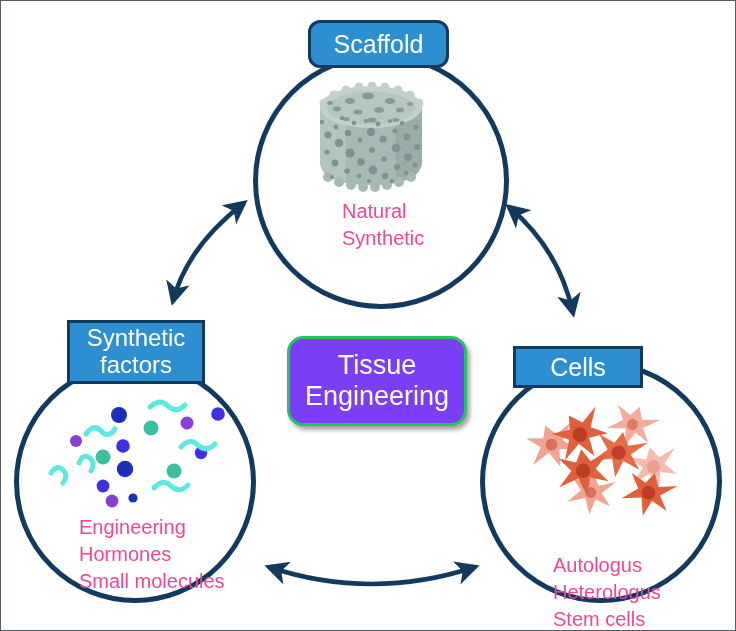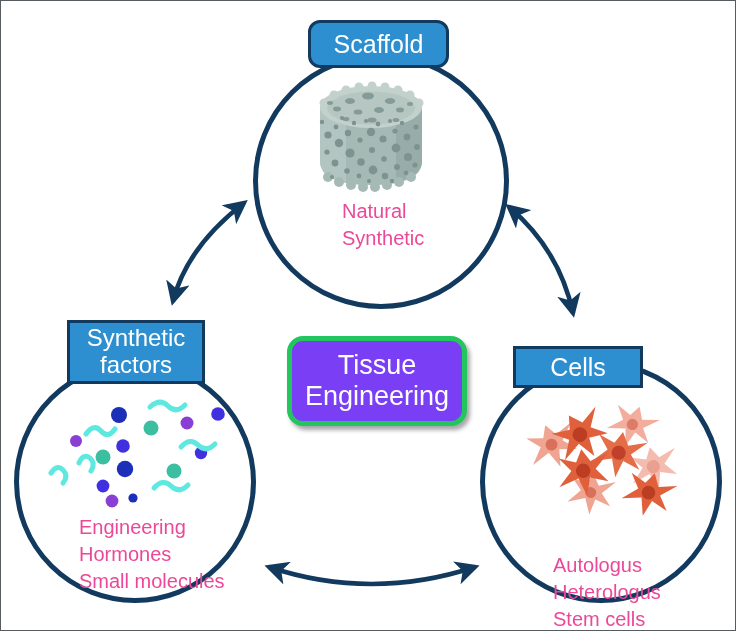--- a/index.html
+++ b/index.html
@@ -35,21 +35,21 @@
     justify-content: center;
     text-align: center;
     line-height: 1.12;
     font-size: 25px;
     z-index: 6;
     white-space: pre-line;
   }
   .center-box {
     position: absolute;
     background: #7a3ff5;
-    border: 5px solid #22c55e;
+    border: 3px solid #22c55e;
     border-radius: 16px;
     box-sizing: border-box;
     color: #ffffff;
     display: flex;
     align-items: center;
     justify-content: center;
     text-align: center;
     line-height: 1.15;
     font-size: 27px;
     white-space: pre-line;

